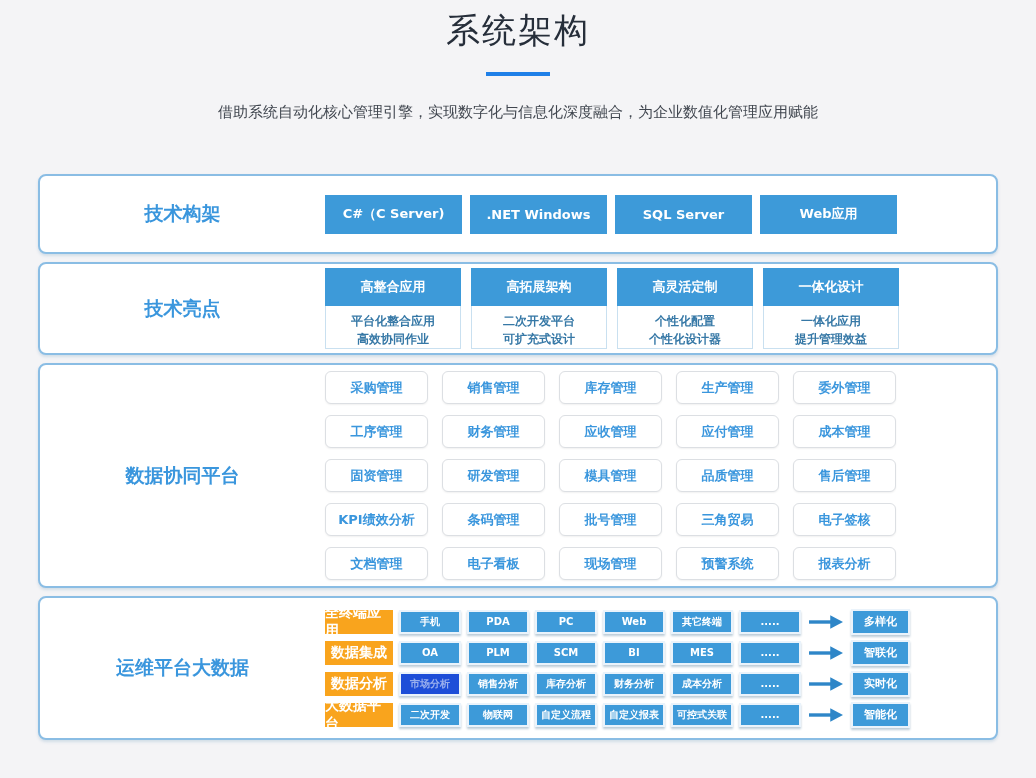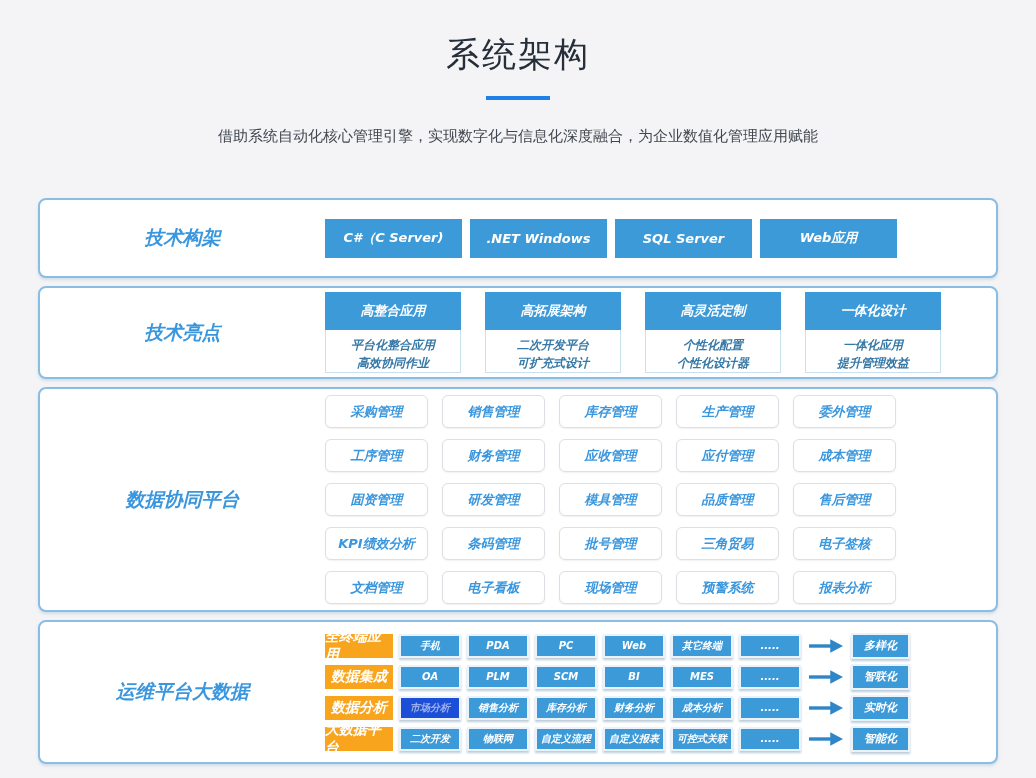--- a/index.html
+++ b/index.html
@@ -2,45 +2,45 @@
 <html><head>
 <meta charset="utf-8">
 <style>
   * { margin:0; padding:0; box-sizing:border-box; }
   html,body { background:#f4f4f6; }
   .page {
     width:1036px; height:778px; background:#f4f4f6; overflow:hidden;
     font-family:"DejaVu Sans","Liberation Sans",sans-serif;
   }
   
-  .header { text-align:center; padding-top:32px; }
+  .header { text-align:center; padding-top:8px; }
   .page-title { font-size:34px; font-weight:500; color:#262e3a; letter-spacing:2px; }
   .title-underline { width:64px; height:4px; background:#1f80e8; margin:18px auto 0; }
   .page-subtitle { margin-top:27px; font-size:15px; color:#40464f; }
 
   
-  .sections { width:960px; margin:52px auto 4px;font-style:italic; }
+  .sections { width:960px; margin:52px auto 4px; }
   .section {
     background:#fff; border:2px solid #8abde4; border-radius:8px;
     display:flex; align-items:center; margin-bottom:8px;
     box-shadow:0 2px 3px rgba(130,170,200,.30);
   }
   .section-title { flex:0 0 285px; text-align:center; color:#3a96dd; font-size:19px; font-weight:bold; }
   .sec1 { height:80px; } .sec2 { height:93px; } .sec3 { height:225px; } .sec4 { height:144px; }
 
   
   .sec1 .content { display:flex; gap:8px; }
   .btn-solid {
     width:137px; height:39px; background:#3d9ad9; color:#fff;
     font-size:13px; font-weight:bold; display:flex; align-items:center; justify-content:center;
     cursor:pointer;
   }
 
   
-  .sec2 .content { display:flex; gap:24px; }
+  .sec2 .content { display:flex; gap:10px; }
   .card { width:136px; }
   .card-header {
     height:38px; background:#3d9ad9; color:#fff; font-size:13px; font-weight:bold;
     display:flex; align-items:center; justify-content:center;
   }
   .card-body { border:1px solid #c9e0f0; border-top:none; background:#fff; padding:6px 0 0; text-align:center; }
   .card-line { font-size:12px; font-weight:bold; color:#3678a6; line-height:18px; }
 
   
   .sec3 .content { display:grid; grid-template-columns:repeat(5,103px); gap:11px 14px; }

